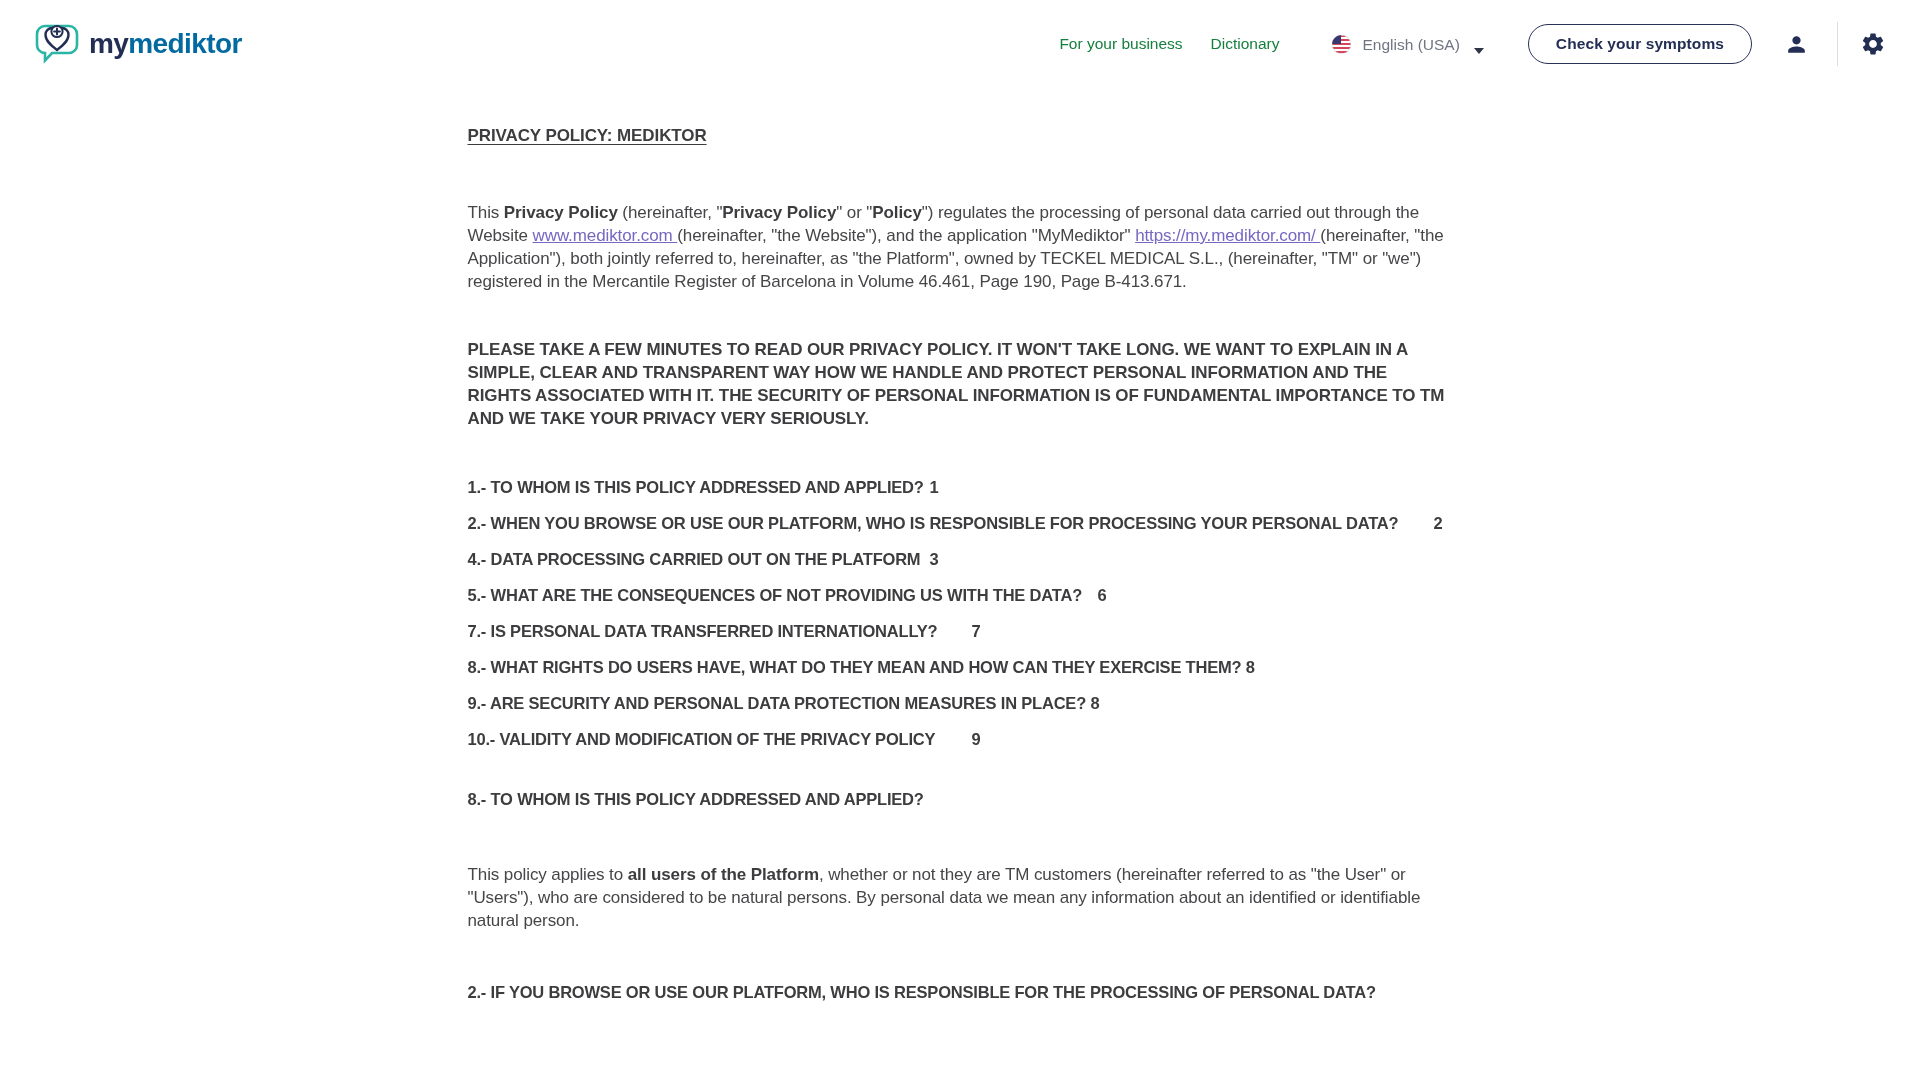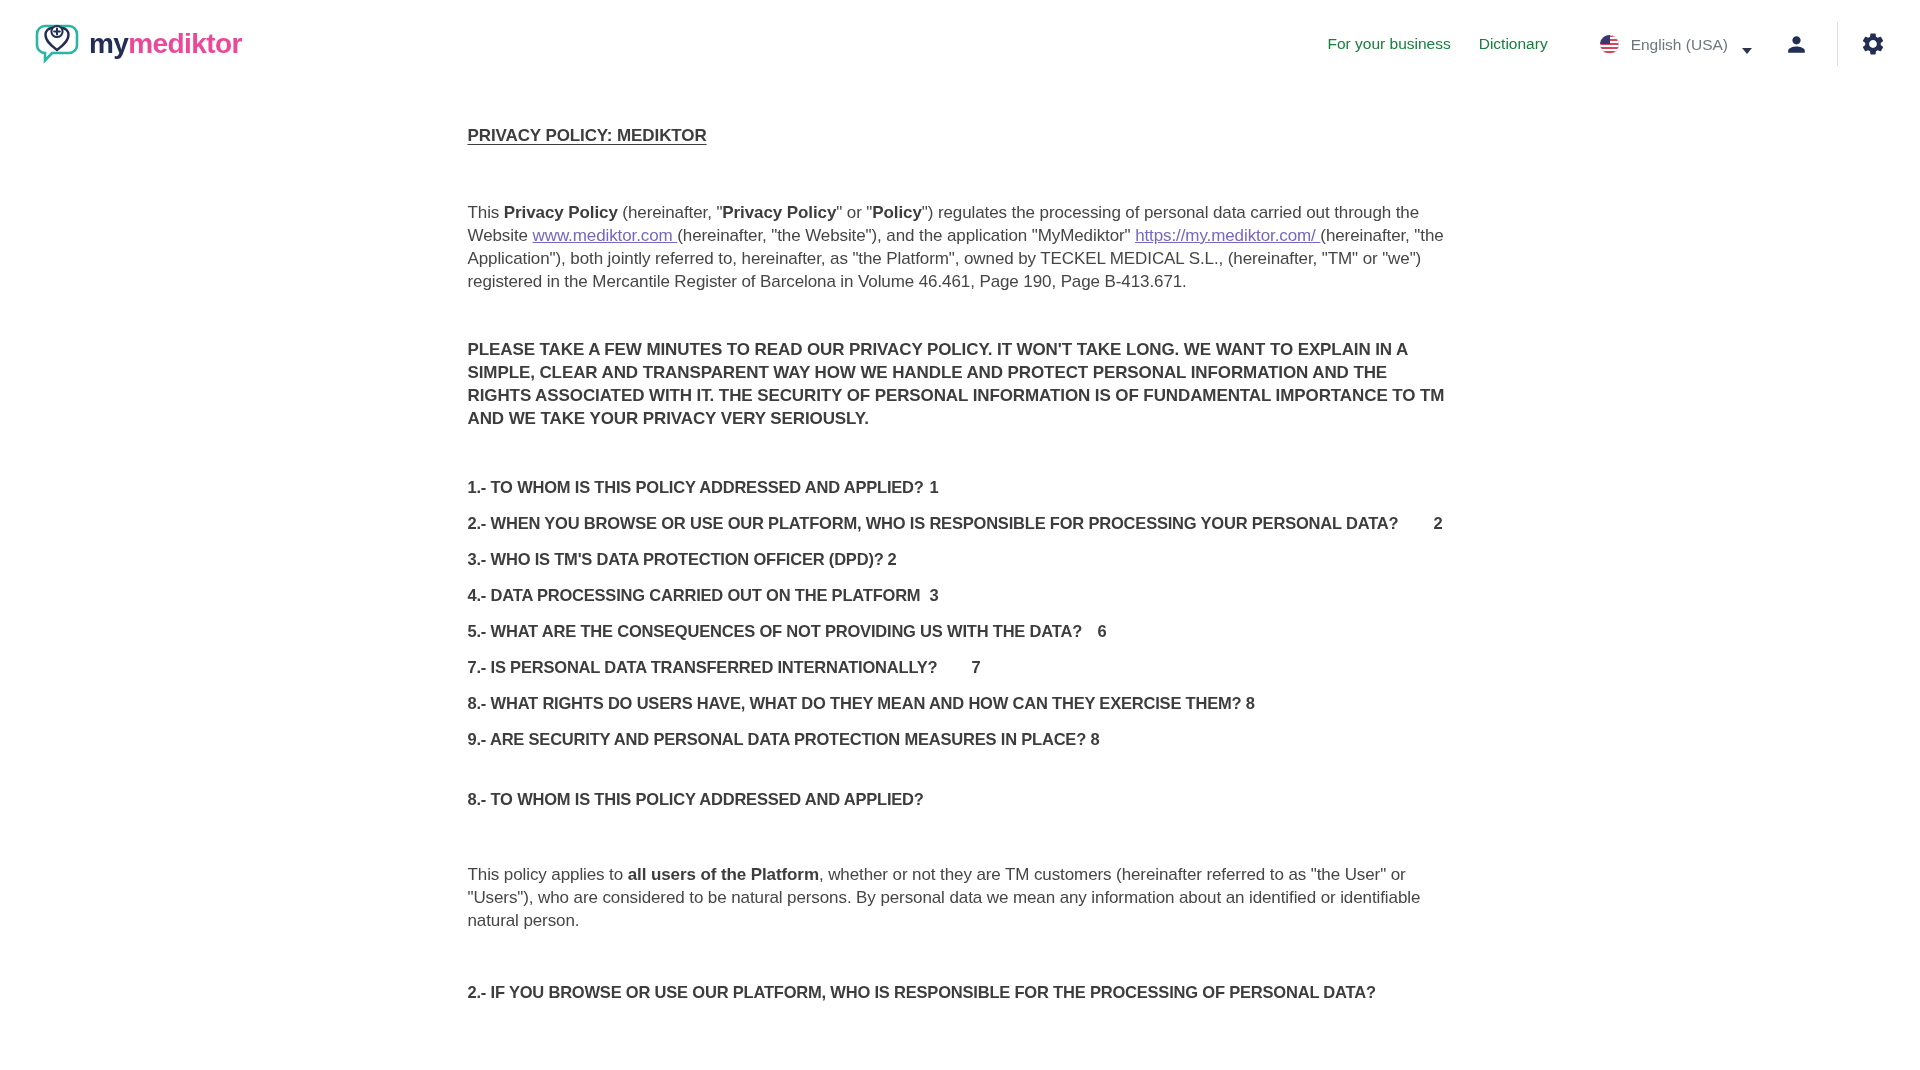--- a/index.html
+++ b/index.html
@@ -4,21 +4,21 @@
 <style>
   * { margin: 0; padding: 0; box-sizing: border-box; }
   html, body { width: 1920px; height: 1070px; background: #ffffff; overflow: hidden;
     font-family: "Liberation Sans", "DejaVu Sans", sans-serif; }
 
   
   .header { height: 88px; display: flex; align-items: center; padding: 0 30px 0 33px; background: #fff; }
   .brand { display: flex; align-items: center; gap: 8px; cursor: pointer; }
   .brand-word { font-size: 28px; font-weight: 600; letter-spacing: -0.6px; }
   .brand-word .pre { color: #232e55; }
-  .brand-word .suf { color: #ec4899; }
+  .brand-word .suf { color: #0369a1; }
 
   .header-right { margin-left: auto; display: flex; align-items: center; }
   .nav-link { font-size: 15.5px; color: #15803d; cursor: pointer; text-align: right; }
   .nav-link + .nav-link { margin-left: 28px; }
 
   .lang { display: flex; align-items: flex-end; margin-left: 52px; cursor: pointer; }
   .flag { width: 19px; height: 19px; border-radius: 50%; position: relative; overflow: hidden; flex: 0 0 auto;
     background: repeating-linear-gradient(180deg, #d5465e 0 2px, #ffffff 2px 4px); box-shadow: inset 0 0 0 0.5px #d8dadf; }
   .flag::after { content: ""; position: absolute; left: 0; top: 0; width: 52%; height: 48%; background: #39386e; }
   .lang-label { font-size: 15.5px; color: #6e7480; margin-left: 12px; }
@@ -71,20 +71,21 @@
   <div class="header-right">
     <span class="nav-link">For your business</span>
     <span class="nav-link">Dictionary</span>
 
     <div class="lang">
       <span class="flag"></span>
       <span class="lang-label">English (USA)</span>
       <span class="caret"></span>
     </div>
 
+    <button class="cta-btn">Check your symptoms</button>
 
     <button class="icon-btn">
       <span>
         <svg width="25" height="25" viewBox="0 0 24 24" fill="#232e55">
           <path d="M12 12c2.21 0 4-1.79 4-4s-1.79-4-4-4-4 1.79-4 4 1.79 4 4 4zm0 2c-2.67 0-8 1.34-8 4v2h16v-2c0-2.66-5.33-4-8-4z"></path>
         </svg>
       </span>
     </button>
 
     <span class="vdivider"></span>
@@ -102,26 +103,26 @@
 <div class="doc">
   <span class="doc-title">PRIVACY POLICY: MEDIKTOR</span>
 
   <p class="para intro"><span>This </span><span class="seg-b">Privacy Policy</span><span> (hereinafter, "</span><span class="seg-b">Privacy Policy</span><span>" or "</span><span class="seg-b">Policy</span><span>") regulates the processing of personal data carried out through the Website </span><span class="seg-link">www.mediktor.com </span><span>(hereinafter, "the Website"), and the application "MyMediktor" </span><span class="seg-link">https://my.mediktor.com/ </span><span>(hereinafter, "the Application"), both jointly referred to, hereinafter, as "the Platform", owned by TECKEL MEDICAL S.L., (hereinafter, "TM" or "we") registered in the Mercantile Register of Barcelona in Volume 46.461, Page 190, Page B-413.671.</span></p>
 
   <p class="para notice">PLEASE TAKE A FEW MINUTES TO READ OUR PRIVACY POLICY. IT WON'T TAKE LONG. WE WANT TO EXPLAIN IN A SIMPLE, CLEAR AND TRANSPARENT WAY HOW WE HANDLE AND PROTECT PERSONAL INFORMATION AND THE RIGHTS ASSOCIATED WITH IT. THE SECURITY OF PERSONAL INFORMATION IS OF FUNDAMENTAL IMPORTANCE TO TM AND WE TAKE YOUR PRIVACY VERY SERIOUSLY.</p>
 
   <div>
     <div class="toc-line">1.- TO WHOM IS THIS POLICY ADDRESSED AND APPLIED?	1</div>
     <div class="toc-line">2.- WHEN YOU BROWSE OR USE OUR PLATFORM, WHO IS RESPONSIBLE FOR PROCESSING YOUR PERSONAL DATA?	2</div>
-    <div class="toc-line">3.- WHO IS TM'S DATA PROTECTION OFFICER (DPD)?	2</div>
     <div class="toc-line">4.- DATA PROCESSING CARRIED OUT ON THE PLATFORM	3</div>
     <div class="toc-line">5.- WHAT ARE THE CONSEQUENCES OF NOT PROVIDING US WITH THE DATA?	6</div>
     <div class="toc-line">7.- IS PERSONAL DATA TRANSFERRED INTERNATIONALLY?	7</div>
     <div class="toc-line">8.- WHAT RIGHTS DO USERS HAVE, WHAT DO THEY MEAN AND HOW CAN THEY EXERCISE THEM? 8</div>
     <div class="toc-line">9.- ARE SECURITY AND PERSONAL DATA PROTECTION MEASURES IN PLACE? 8</div>
+    <div class="toc-line">10.- VALIDITY AND MODIFICATION OF THE PRIVACY POLICY	9</div>
   </div>
 
   <div class="sec-heading h-sec1">8.- TO WHOM IS THIS POLICY ADDRESSED AND APPLIED?</div>
 
   <p class="para p-sec1"><span>This policy applies to </span><span class="seg-b">all users of the Platform</span><span>, whether or not they are TM customers (hereinafter referred to as "the User" or "Users"), who are considered to be natural persons. By personal data we mean any information about an identified or identifiable natural person.</span></p>
 
   <div class="sec-heading">2.- IF YOU BROWSE OR USE OUR PLATFORM, WHO IS RESPONSIBLE FOR THE PROCESSING OF PERSONAL DATA?</div>
 </div>
 
 </body></html>

